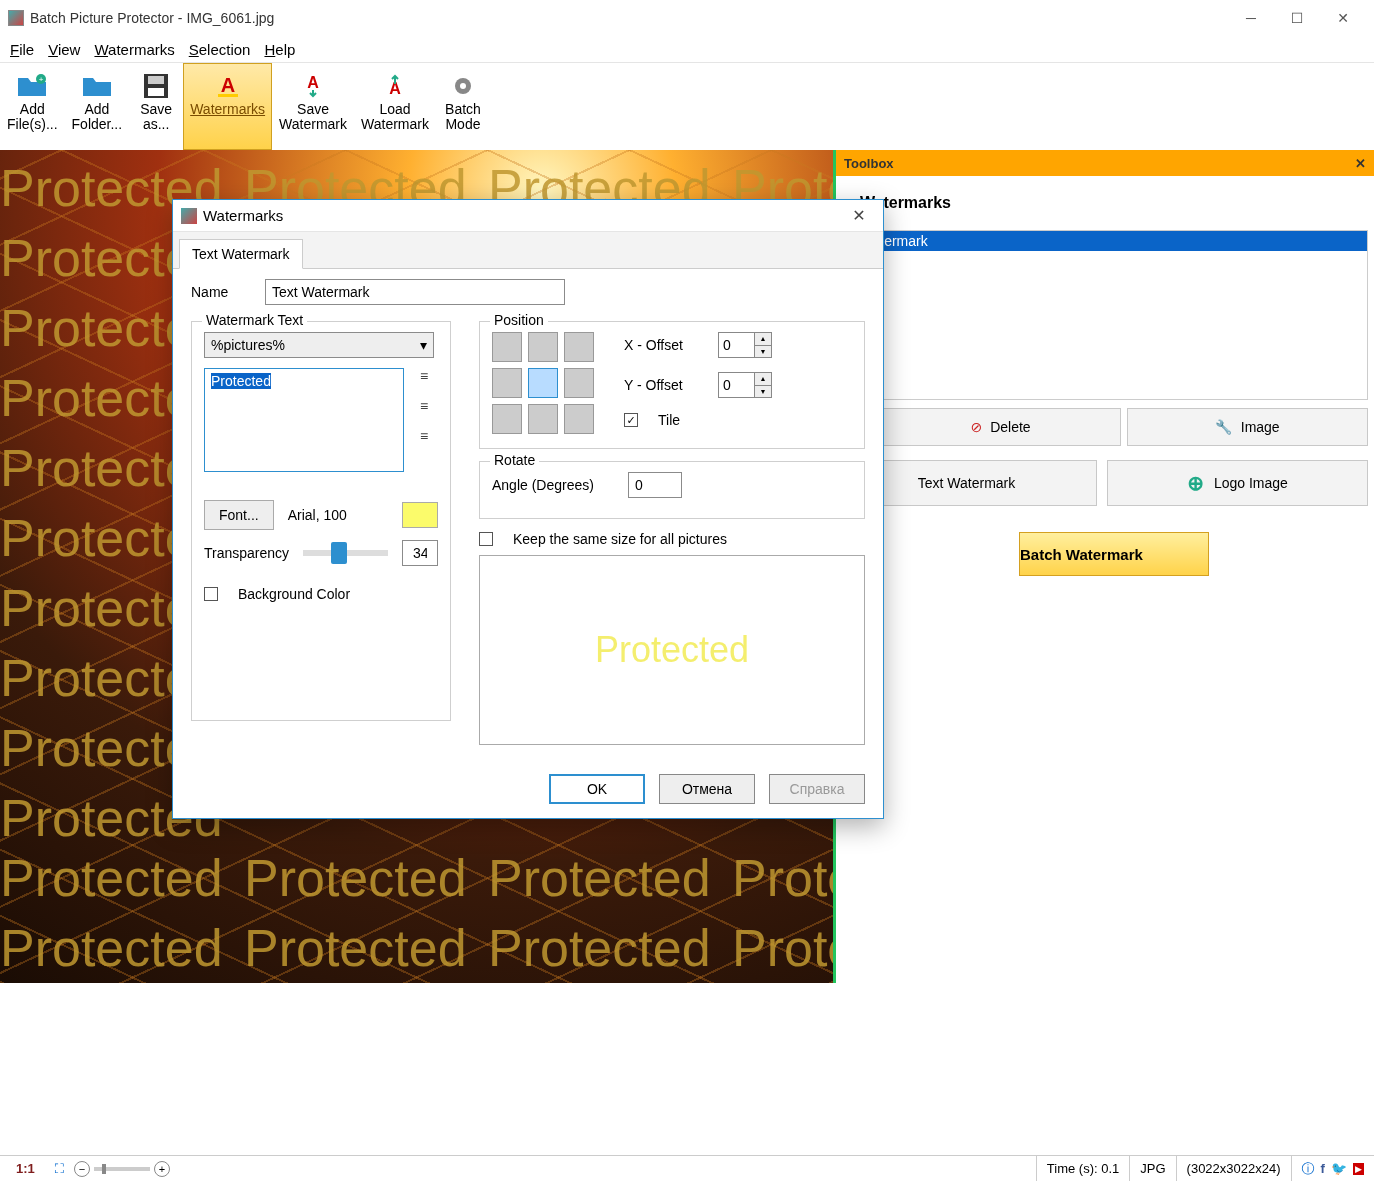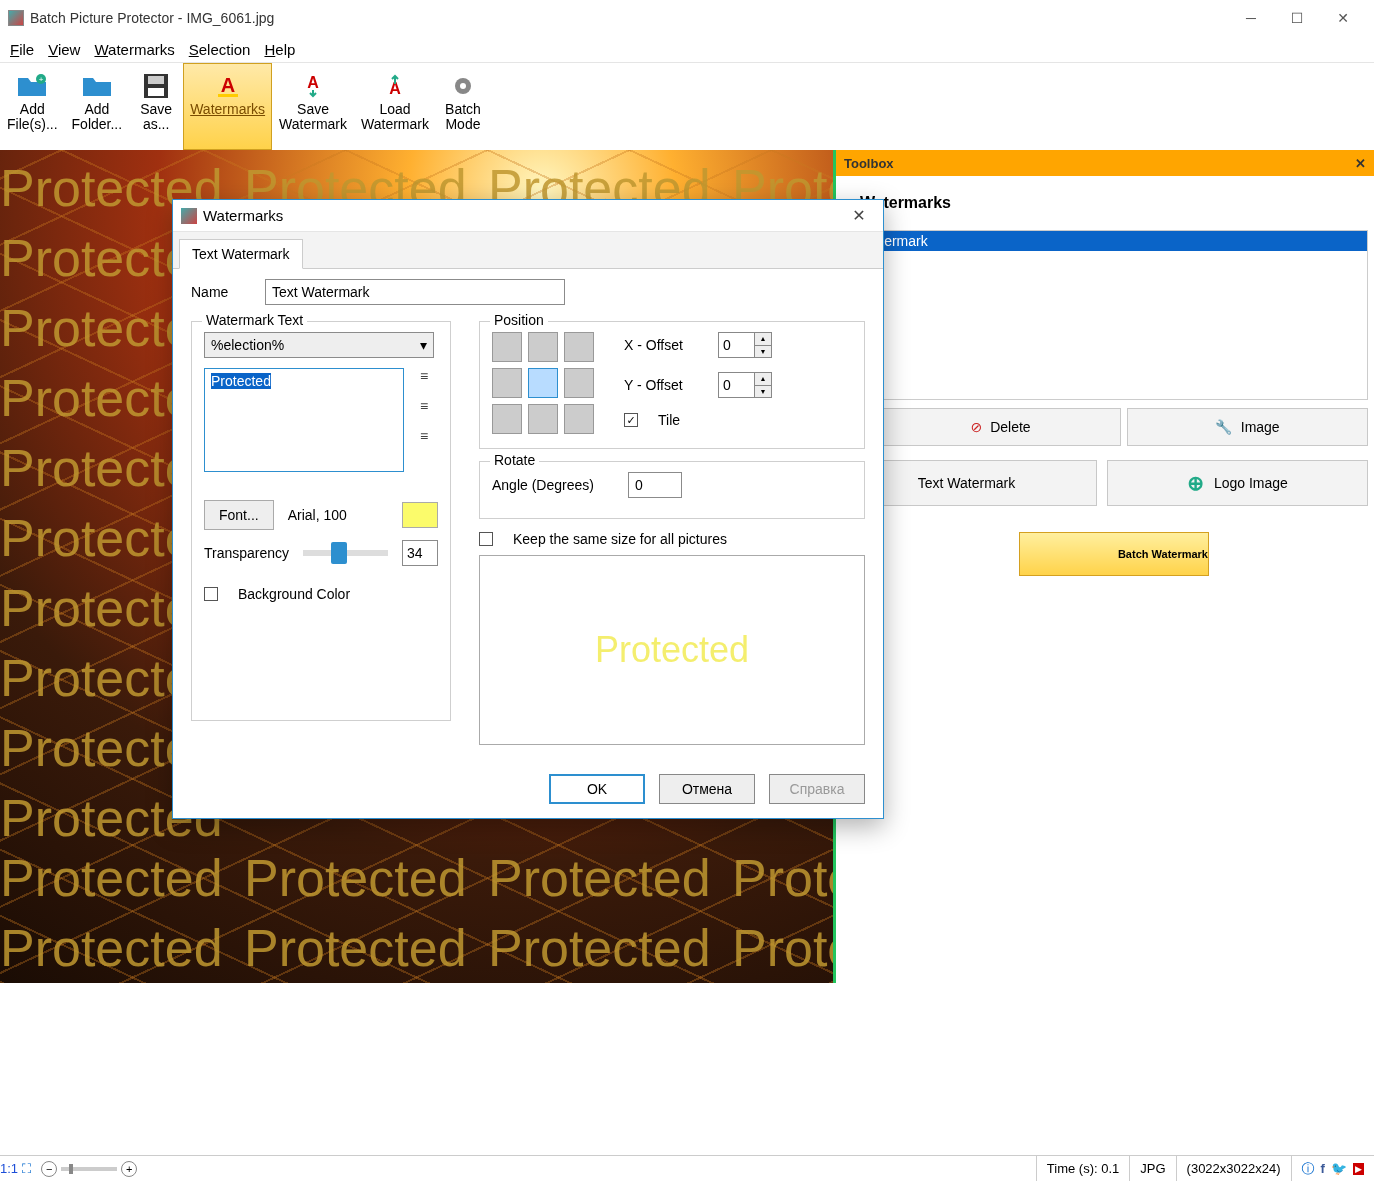--- a/index.html
+++ b/index.html
@@ -29,21 +29,21 @@
 .toolbox-header .x { margin-left:auto; color:#333; }
 .toolbox-body { padding:18px 6px 6px 24px; }
 .toolbox-label { font-weight:700; font-size:16px; margin-bottom:18px; }
 .toolbox-list { border:1px solid #ccc; height:170px; background:#fff; margin-left:-24px; }
 .toolbox-list-item { background:#0a64c8; color:#fff; padding:2px 8px; font-size:14px; }
 .toolbox-btns { display:flex; gap:6px; margin:8px 0 0 -24px; }
 .tbx-btn { flex:1; height:38px; background:#f3f3f3; border:1px solid #c8c8c8; display:flex; align-items:center; justify-content:center; gap:8px; font-size:14px; }
 .tbx-btn.small { flex:0 0 38px; }
 .toolbox-btns2 { display:flex; gap:10px; margin:14px 0 0 -24px; }
 .tbx-btn2 { flex:1; height:46px; background:#f3f3f3; border:1px solid #c8c8c8; display:flex; align-items:center; justify-content:center; gap:10px; font-size:14px; }
-.batch-btn { margin:26px auto 0 auto; width:190px; height:44px; background:linear-gradient(#ffef9e,#ffd34a); border:1px solid #d4a020; display:flex; align-items:center; justify-content:flex-end; font-weight:700; font-size:11px; }
+.batch-btn { margin:26px auto 0 auto; width:190px; height:44px; background:linear-gradient(#ffef9e,#ffd34a); border:1px solid #d4a020; display:flex; align-items:center; justify-content:flex-start; font-weight:700; font-size:15px; }
 .statusbar { position:absolute; bottom:0; left:0; right:0; height:26px; border-top:1px solid #ccc; display:flex; align-items:center; font-size:13px; background:#fff; }
 .statusbar .cell { border-left:1px solid #ccc; padding:0 10px; height:100%; display:flex; align-items:center; }
 .zoom-ctrl { display:flex; align-items:center; gap:4px; padding:0 6px; }
 .zoom-ctrl .zbtn { width:16px; height:16px; border:1px solid #888; border-radius:50%; display:flex; align-items:center; justify-content:center; font-size:11px; background:#fff; }
 .zoom-ctrl .zslider { width:56px; height:4px; background:#ccc; position:relative; }
 .zoom-ctrl .zslider::after{content:"";position:absolute;left:8px;top:-3px;width:4px;height:10px;background:#888;}
 .dialog { position:absolute; left:172px; top:199px; width:712px; height:620px; background:#fff; border:1px solid #2d8fcf; box-shadow:0 8px 24px rgba(0,0,0,0.3); }
 .dialog-title { height:32px; display:flex; align-items:center; padding:0 8px; border-bottom:1px solid #e5e5e5; }
 .dialog-title .icon { width:16px; height:16px; margin-right:6px; background:linear-gradient(135deg,#4aa,#c44); }
 .dialog-title .label { font-size:15px; }
@@ -58,21 +58,21 @@
 .fieldset-title { position:absolute; top:-10px; left:10px; background:#fff; padding:0 4px; font-size:14px; }
 .dropdown { width:230px; height:26px; border:1px solid #8b8b8b; background:#eee; display:flex; align-items:center; padding:0 6px; justify-content:space-between; }
 .textarea { width:200px; height:104px; border:1px solid #2d8fcf; padding:4px 6px; font-size:14px; }
 .textarea .sel { background:#0a64c8; color:#fff; }
 .align-btns { display:flex; flex-direction:column; gap:14px; margin-left:10px; color:#444; }
 .align-btns span { width:20px; text-align:center; font-size:14px; }
 .small-btn { height:30px; border:1px solid #aaa; background:#eee; padding:0 14px; font-size:14px; display:inline-flex; align-items:center; }
 .color-swatch { width:36px; height:26px; border:1px solid #aaa; background:#fbfb6b; }
 .slider { width:90px; height:6px; background:#ddd; position:relative; }
 .slider .thumb { position:absolute; top:-8px; width:16px; height:22px; background:#2d8fcf; border-radius:2px; }
-.num-input { width:36px; height:26px; border:1px solid #8b8b8b; padding:0 4px; font-size:14px; }
+.num-input { width:36px; height:26px; border:1px solid #8b8b8b; padding:0 10px; font-size:14px; }
 .checkbox { width:14px; height:14px; border:1px solid #555; display:inline-flex; align-items:center; justify-content:center; margin-right:6px; font-size:11px; }
 .dialog-columns { display:flex; gap:28px; }
 .col-left { width:260px; }
 .col-right { flex:1; }
 .pos-grid { display:grid; grid-template-columns:repeat(3,30px); grid-template-rows:repeat(3,30px); gap:6px; }
 .pos-cell { background:#ccc; border:1px solid #999; }
 .pos-cell.sel { background:#b8dcff; border:1px solid #2d8fcf; }
 .spinner { display:flex; }
 .spinner input { width:36px; height:26px; border:1px solid #888; border-right:none; padding:0 4px; font-size:14px; }
 .spinner .arrows { width:18px; height:26px; border:1px solid #888; display:flex; flex-direction:column; }
@@ -243,21 +243,21 @@
     <div class="row">
       <span class="label" style="width:60px">Name</span>
       <input class="text-input" style="width: 300px;" value="Text Watermark">
     </div>
 
     <div class="dialog-columns">
       <div class="col-left">
         <div class="fieldset" style="height:400px">
           <div class="fieldset-title">Watermark Text</div>
           <div class="dropdown">
-            <span>%election%</span>
+            <span>%pictures%</span>
             <span>▾</span>
           </div>
           <div style="display:flex;margin-top:10px">
             <div class="textarea"><span class="sel">Protected</span></div>
             <div class="align-btns">
               <span>≡</span>
               <span>≡</span>
               <span>≡</span>
             </div>
           </div>
@@ -345,21 +345,21 @@
   </div>
 
   <div class="dialog-footer">
     <div class="dlg-btn primary">OK</div>
     <div class="dlg-btn">Отмена</div>
     <div class="dlg-btn disabled">Справка</div>
   </div>
 </div>
 
 <div class="statusbar">
-  <span style="color:#1d4ed8;font-weight:normal;padding:0 0">1:1</span>
+  <span style="color:#7f1d1d;font-weight:bold;padding:0 16px">1:1</span>
   <span style="color:#06c;padding:0 4px">⛶</span>
   <div class="zoom-ctrl">
     <div class="zbtn">−</div>
     <div class="zslider"></div>
     <div class="zbtn">+</div>
   </div>
   <div style="flex:1"></div>
   <div class="cell">Time (s): 0.1</div>
   <div class="cell">JPG</div>
   <div class="cell">(3022x3022x24)</div>

